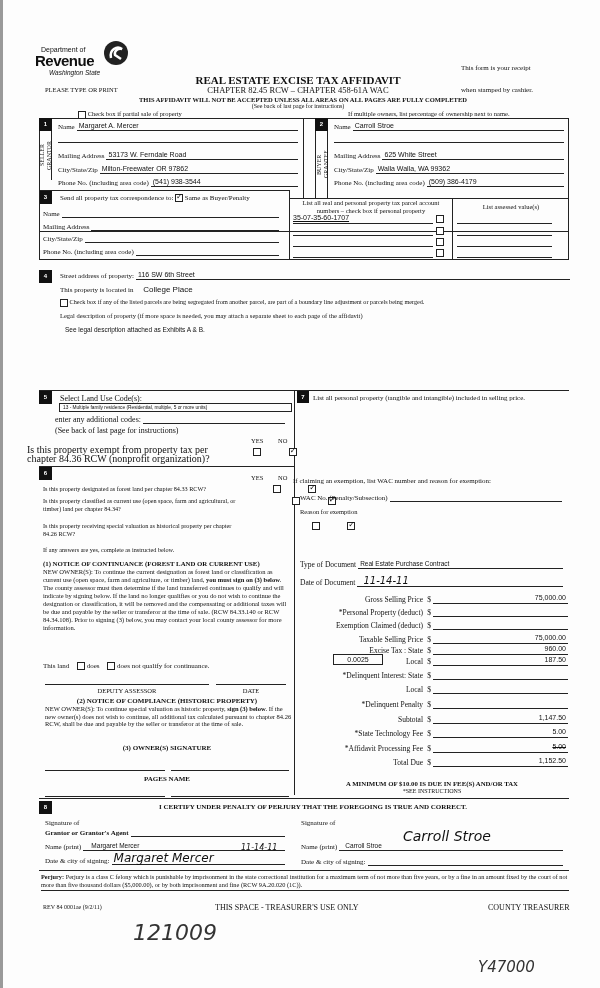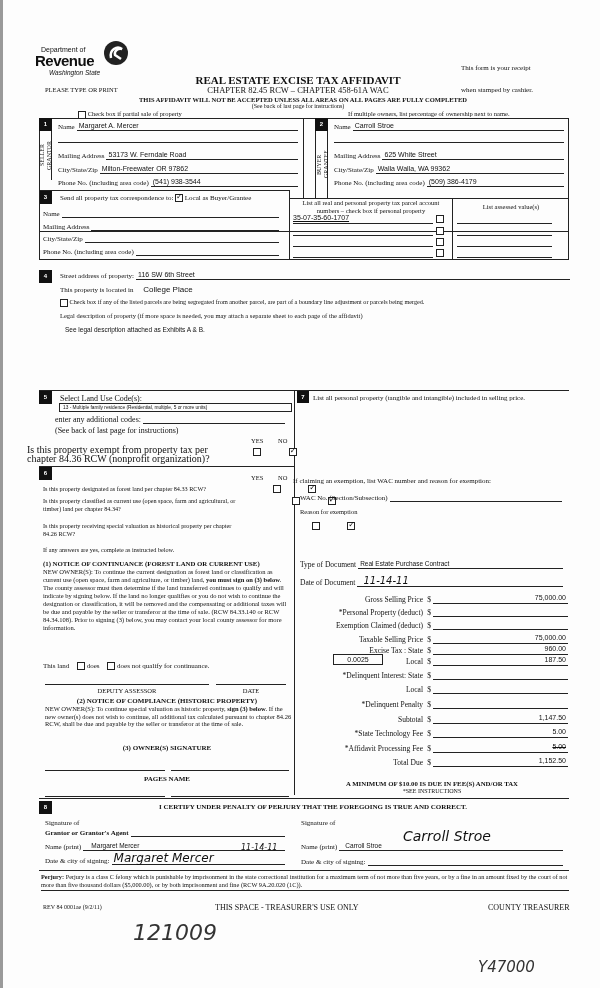--- a/index.html
+++ b/index.html
@@ -114,21 +114,21 @@
     </div>
   </div>
 
   
   <div class="abs" style="left:36px;top:190px;width:250px;height:1px;border-top:1px solid #222;"></div>
   <div class="abs" style="left:286px;top:198px;width:280px;height:1px;border-top:1px solid #222;"></div>
   <div class="abs num" style="left:36px;top:191px;width:13px;height:13px;line-height:13px;">3</div>
   <div class="abs" style="left:57px;top:194px;font-size:7px;white-space:nowrap;">
     <span>Send all property tax correspondence to:</span>
     <span class="cb checked"></span>
-    <span>Local as Buyer/Grantee</span>
+    <span>Same as Buyer/Penalty</span>
   </div>
   <div class="abs" style="left:286px;top:190px;width:1px;height:42px;border-left:1px solid #222;"></div>
   <div class="abs row" style="left:40px;top:208px;width:236px;height:10px;">
     <span class="lbl">Name</span>
     <span class="val fill"></span>
   </div>
   <div class="abs row" style="left:40px;top:221px;width:236px;height:10px;">
     <span class="lbl">Mailing Address</span>
     <span class="val fill"></span>
   </div>
@@ -246,21 +246,21 @@
   <div class="abs line" style="left:168px;top:770px;width:118px;height:1px;"></div>
   <div class="abs bold center" style="left:40px;top:775px;width:248px;font-size:7px;">PAGES NAME</div>
   <div class="abs line" style="left:42px;top:796px;width:120px;height:1px;"></div>
   <div class="abs line" style="left:168px;top:796px;width:118px;height:1px;"></div>
 
   
   <div class="abs num" style="left:294px;top:391px;width:12px;height:12px;line-height:12px;">7</div>
   <div class="abs" style="left:310px;top:394px;width:250px;font-size:7px;line-height:9px;">List all  personal property (tangible and intangible) included in selling price.</div>
   <div class="abs" style="left:290px;top:477px;font-size:7px;white-space:nowrap;">If claiming an exemption, list WAC number and reason for exemption:</div>
   <div class="abs row" style="left:297px;top:492px;width:262px;height:10px;font-size:7px;">
-    <span class="lbl">WAC No. (Section/Subsection)</span>
+    <span class="lbl">WAC No. (Penalty/Subsection)</span>
     <span class="val"></span>
   </div>
   <div class="abs" style="left:297px;top:508px;font-size:6.5px;">Reason for exemption</div>
 
   <div class="abs" style="left:291px;top:553px;width:275px;height:1px;"></div>
   <div class="abs row" style="left:297px;top:558px;width:263px;height:11px;font-size:7.5px;">
     <span class="lbl">Type of Document</span>
     <span class="val fill" style="font-size:6.5px;">Real Estate Purchase Contract</span>
   </div>
   <div class="abs row" style="left:297px;top:575px;width:263px;height:12px;font-size:7.5px;">

